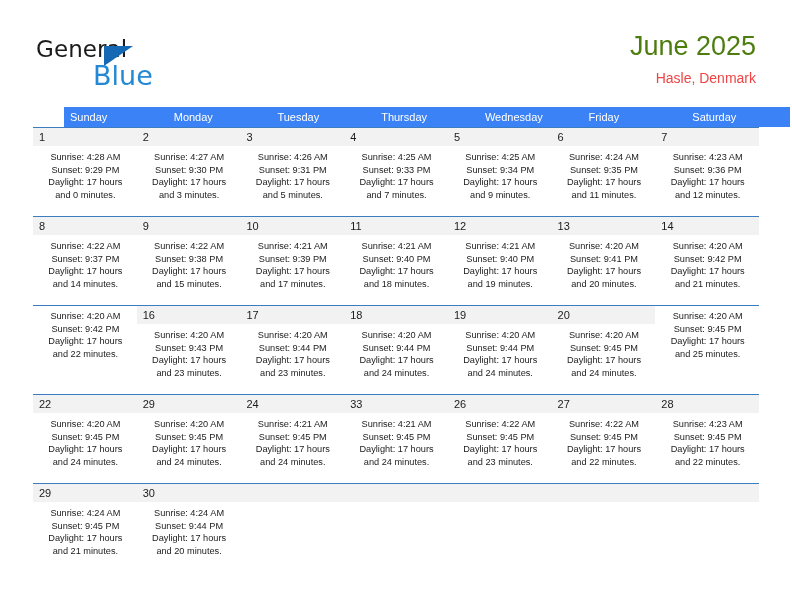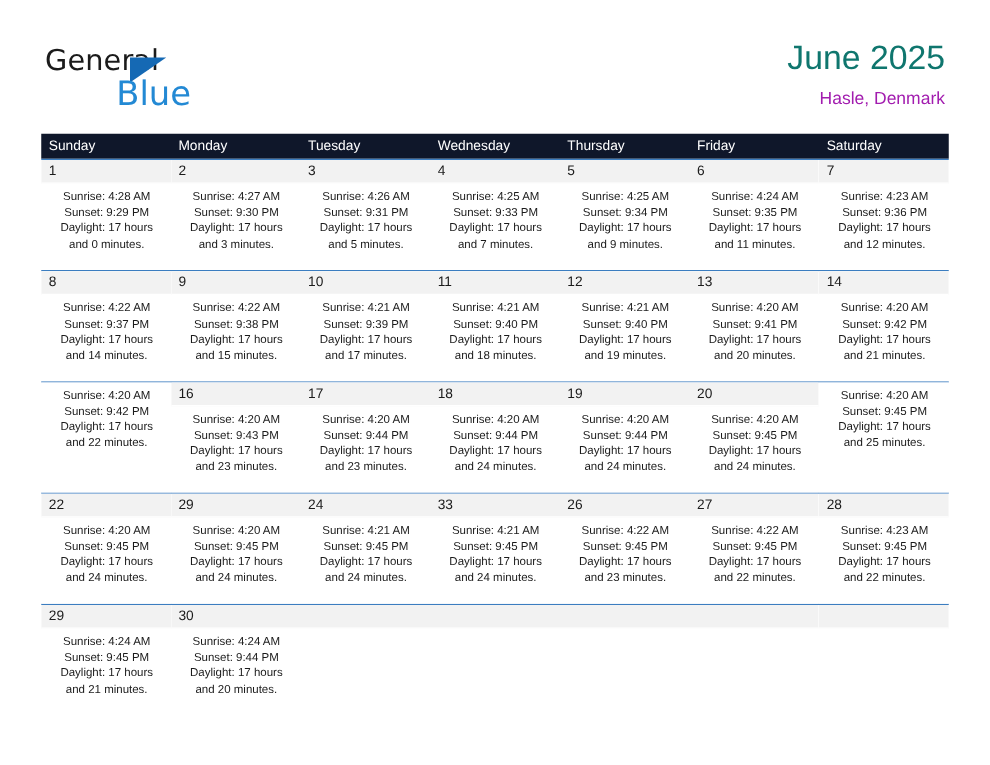--- a/index.html
+++ b/index.html
@@ -65,45 +65,46 @@
     font-weight: 400;
   }
   .title-block {
     position: absolute;
     right: 36px;
     top: 30px;
     text-align: right;
   }
   .cal-title {
     font-size: 27px;
-    color: #0f766e;
+    color: #4d7c0f;
     line-height: 32px;
     white-space: nowrap;
     font-weight: 400;
   }
   .cal-subtitle {
     font-size: 14px;
-    color: #a21caf;
+    color: #ef4444;
     line-height: 20px;
     margin-top: 6px;
     white-space: nowrap;
     font-weight: 400;
   }
 
   
   .calendar {
     position: absolute;
     left: 33px;
     top: 107px;
     width: 726px;
   }
   .dow-row {
     display: flex;
     width: 726px;
-    background: #0f172a;
+    background: #3b82f6;
+    margin-left: 31px;
   }
   .dow-cell {
     flex: 1 1 0;
     height: 20px;
     line-height: 20px;
     padding-left: 6px;
     box-sizing: border-box;
     font-size: 11px;
     color: #ffffff;
     overflow: hidden;
@@ -172,22 +173,22 @@
       <div class="cal-subtitle">Hasle, Denmark</div>
     </div>
   </div>
 
   <div class="calendar">
 
     <div class="dow-row">
       <div class="dow-cell">Sunday</div>
       <div class="dow-cell">Monday</div>
       <div class="dow-cell">Tuesday</div>
+      <div class="dow-cell">Thursday</div>
       <div class="dow-cell">Wednesday</div>
-      <div class="dow-cell">Thursday</div>
       <div class="dow-cell">Friday</div>
       <div class="dow-cell">Saturday</div>
     </div>
 
     <div class="week">
       <div class="week-inner">
         <div class="day-cell">
           <div class="day-num-band">
               <span class="day-num">1</span>
             </div>

